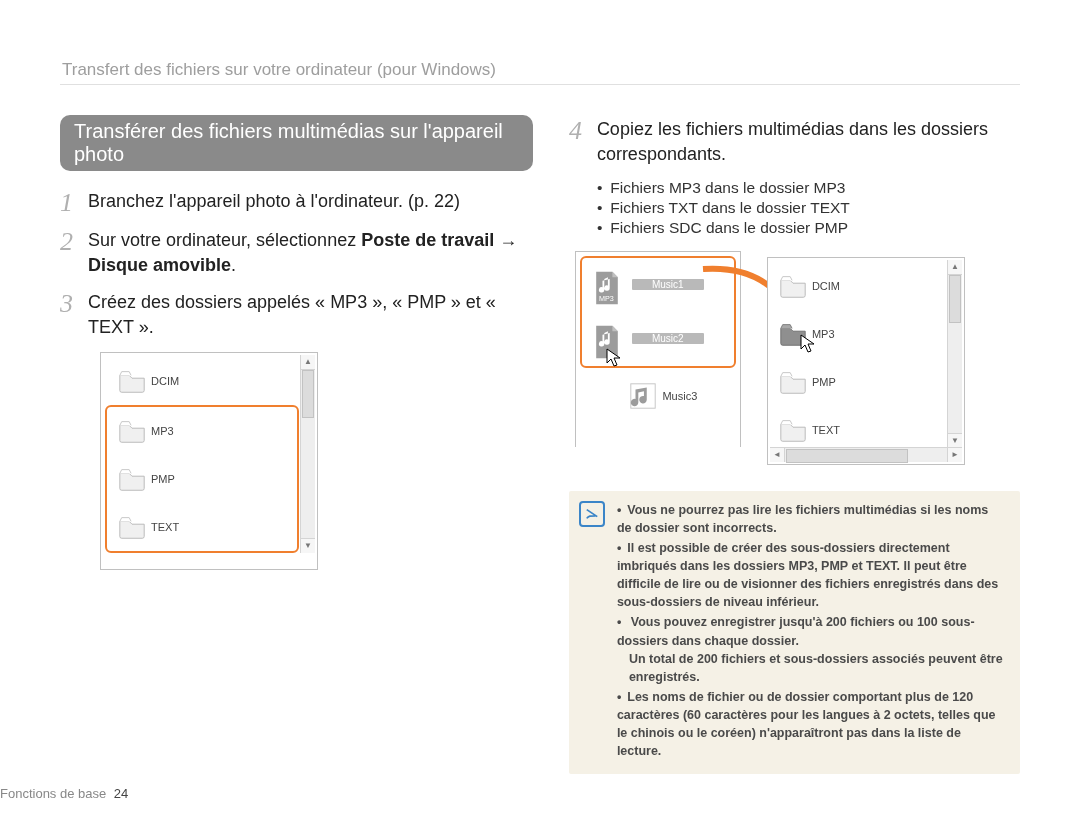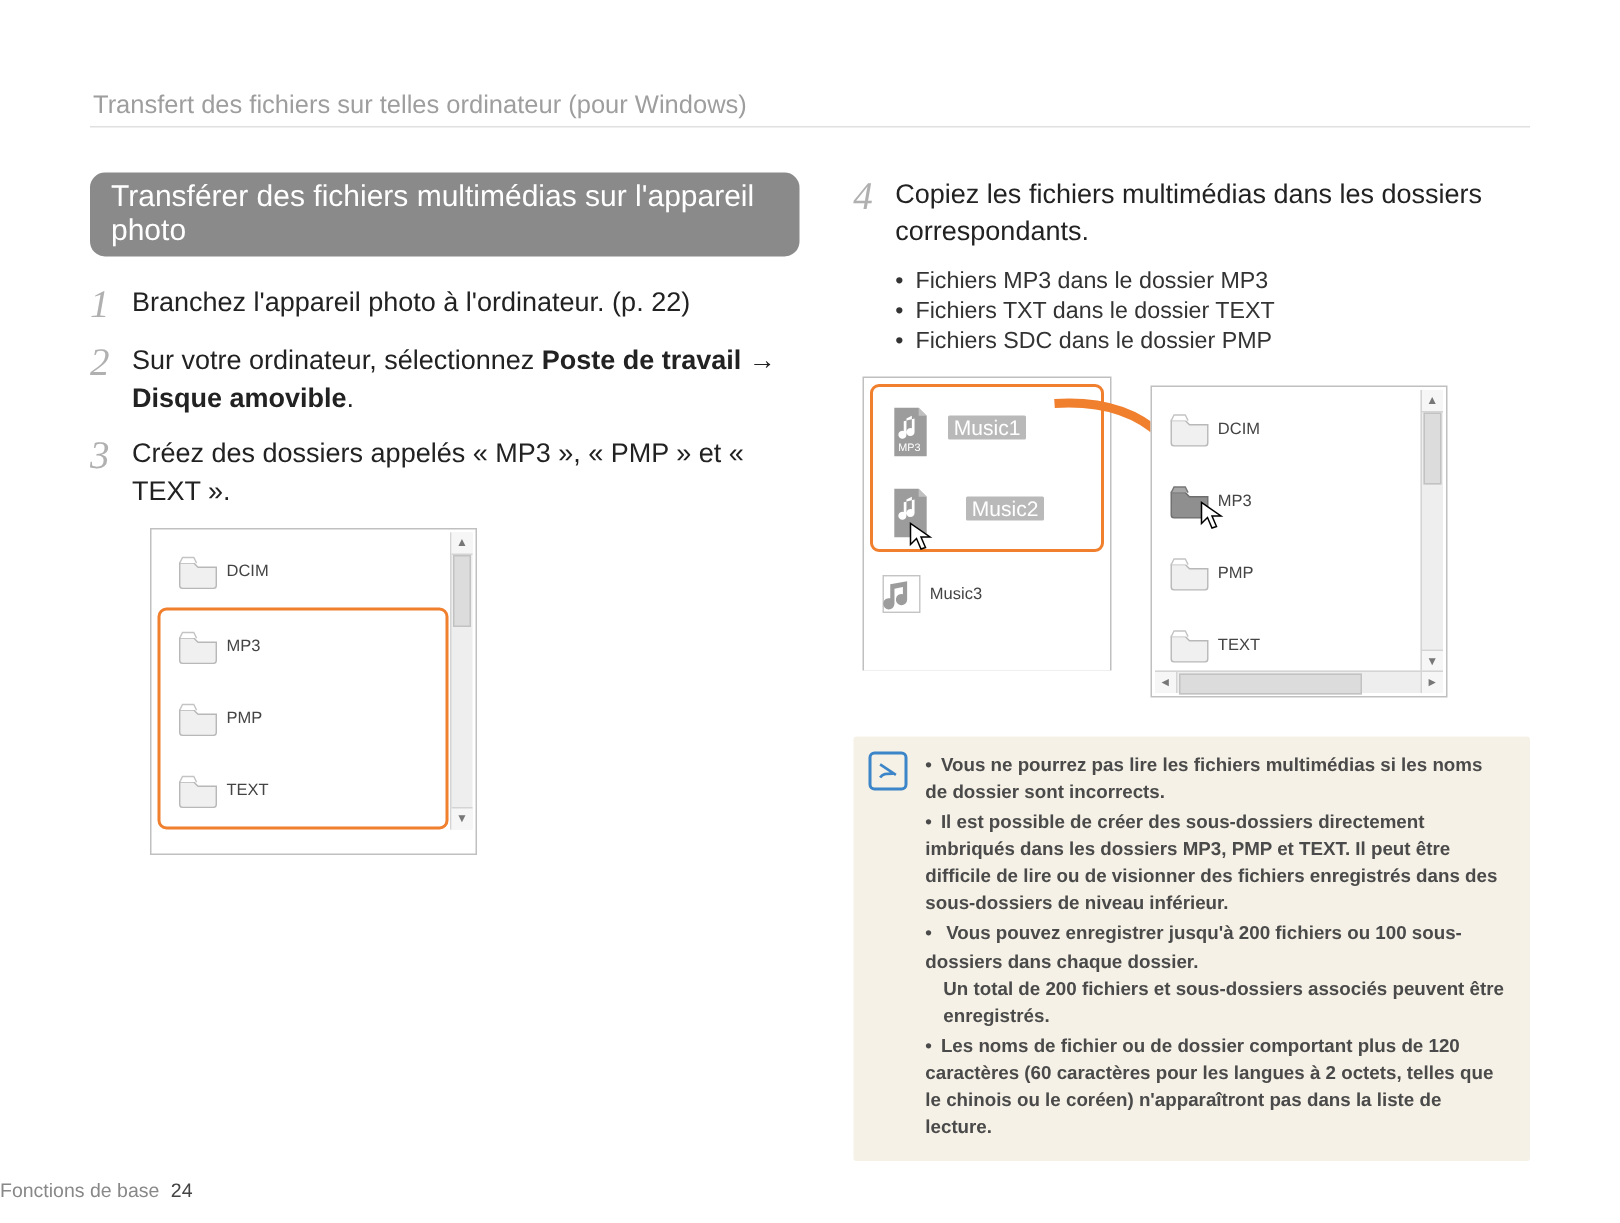--- a/index.html
+++ b/index.html
@@ -155,23 +155,23 @@
     left: 192px; top: 6px;
     width: 196px; height: 206px;
   }
   .win-a .trunc-bottom{
     position:absolute; left:0; right:0; bottom:-1px; height:1px; background:#fff;
   }
 
   .sel {
     background: #b9b9b9;
     color: #fff;
-    padding: 0 4px;
+    padding: 0 20px;
     border-radius: 1px;
-    font-size: 14px;
+    font-size: 10px;
   }
   .cursor {
     position:absolute;
     width: 16px; height: 20px;
   }
   .cursor svg{width:16px;height:20px;}
 
   .arrow-move {
     position: absolute;
     left: 120px;
@@ -213,21 +213,21 @@
     left: 0; right: 0;
     font-size: 13px;
     color: #888;
   }
   .footer .pnum { color: #444; margin-left: 4px; }
 </style>
 </head>
 <body>
 
 <div class="page">
-  <div class="breadcrumb">Transfert des fichiers sur telles ordinateur (pour Windows)</div>
+  <div class="breadcrumb">Transfert des fichiers sur votre ordinateur (pour Windows)</div>
 
   <div class="columns">
 
     <div class="col-left">
       <div class="pill">Transférer des fichiers multimédias sur l'appareil photo</div>
 
       <div class="step">
         <span class="step-num">1</span>
         <span class="step-body">Branchez l'appareil photo à l'ordinateur. (p. 22)</span>
       </div>
@@ -312,37 +312,37 @@
               <span class="mp3-ico">
                 <svg viewBox="0 0 32 40">
                     <path fill="#9c9c9c" d="M4 2h18l6 6v30H4z"></path>
                     <path fill="#c0c0c0" d="M22 2v6h6z"></path>
                     <text x="7" y="34" font-size="8" fill="#fff" font-family="Arial">MP3</text>
                     <path fill="#fff" d="M13 10v12a3 3 0 1 1-2-2.8V12l8-2v10a3 3 0 1 1-2-2.8V8z"></path>
                   </svg>
               </span>
               <span class="sel" style="margin-left:10px;">Music1</span>
             </div>
-            <div class="folder-row" style="height:54px; position:relative;gap:12px;">
+            <div class="folder-row" style="height:54px; position:relative;">
               <span class="mp3-ico">
                 <svg viewBox="0 0 32 40">
                     <path fill="#9c9c9c" d="M4 2h18l6 6v30H4z"></path>
                     <path fill="#c0c0c0" d="M22 2v6h6z"></path>
                     <path fill="#fff" d="M13 10v12a3 3 0 1 1-2-2.8V12l8-2v10a3 3 0 1 1-2-2.8V8z"></path>
                   </svg>
               </span>
               <span class="sel" style="margin-left:10px;">Music2</span>
               <span class="cursor" style="left:24px; top:36px;">
                 <svg viewBox="0 0 16 20">
                     <path fill="#fff" stroke="#000" stroke-width="1" d="M1 1l0 14 4-4 3 7 3-1-3-7h6z"></path>
                   </svg>
               </span>
             </div>
           </div>
-          <div class="folder-row" style="height:48px;">
+          <div class="folder-row" style="height:48px;justify-content:center;">
             <span class="music-ico">
               <svg viewBox="0 0 32 32">
                   <rect x="3" y="3" width="26" height="26" fill="#fff" stroke="#c4c4c4"></rect>
                   <path fill="#9c9c9c" d="M20 7v13a4 4 0 1 1-3-3.9V11l-6 1.3V23a4 4 0 1 1-3-3.9V9z"></path>
                 </svg>
             </span>
             <span class="label">Music3</span>
           </div>
           <div class="trunc-bottom"></div>
         </div>

